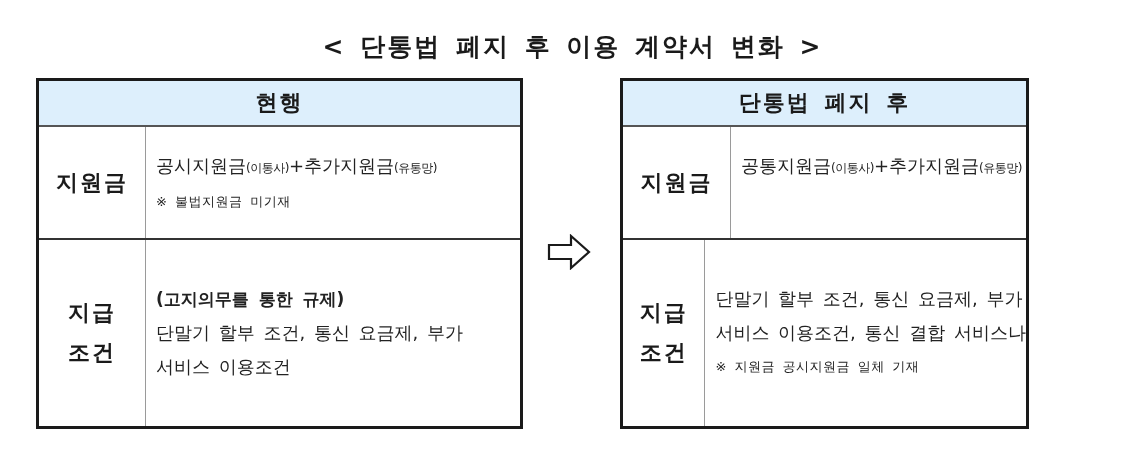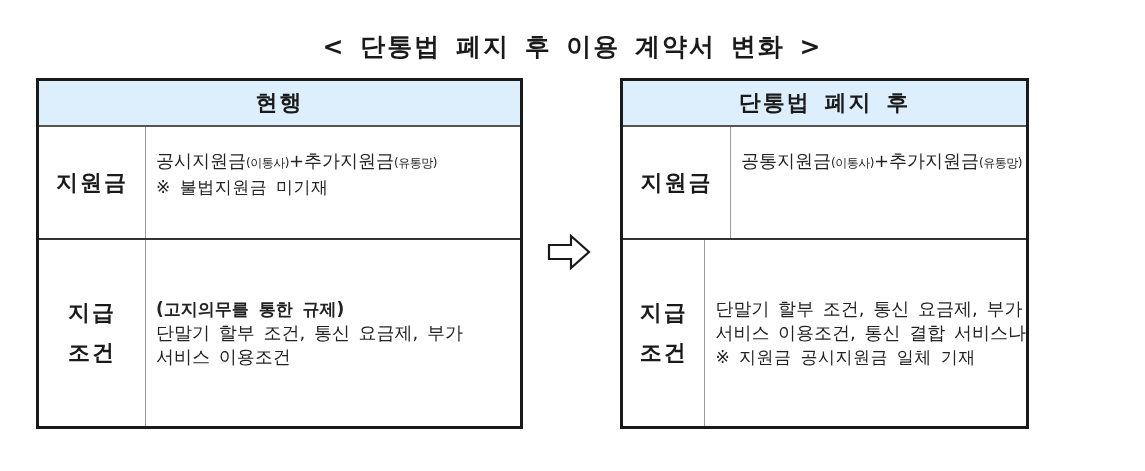--- a/index.html
+++ b/index.html
@@ -74,26 +74,26 @@
       flex: 1;
       padding: 0 0 0 10px;
       display: flex;
       flex-direction: column;
       justify-content: center;
       box-sizing: border-box;
     }
     .r1 .content-cell { justify-content: flex-start; padding-top: 22px; }
     .line {
       font-size: 18px;
-      line-height: 24px;
+      line-height: 34px;
       white-space: nowrap;
       color: #222222;
     }
     .line .small { font-size: 12px; letter-spacing: -0.5px; }
-    .line.note { font-size: 17px; letter-spacing: 0.5px; word-spacing: 3px; }
+    .line.note { font-size: 13px; letter-spacing: 0.5px; word-spacing: 3px; }
     .line.bold { font-weight: bold; font-size: 17px; word-spacing: 4px; }
     .line.body { word-spacing: 3px; }
 
     .arrow {
       position: absolute;
       left: 547px;
       top: 234px;
       width: 44px;
       height: 36px;
     }

